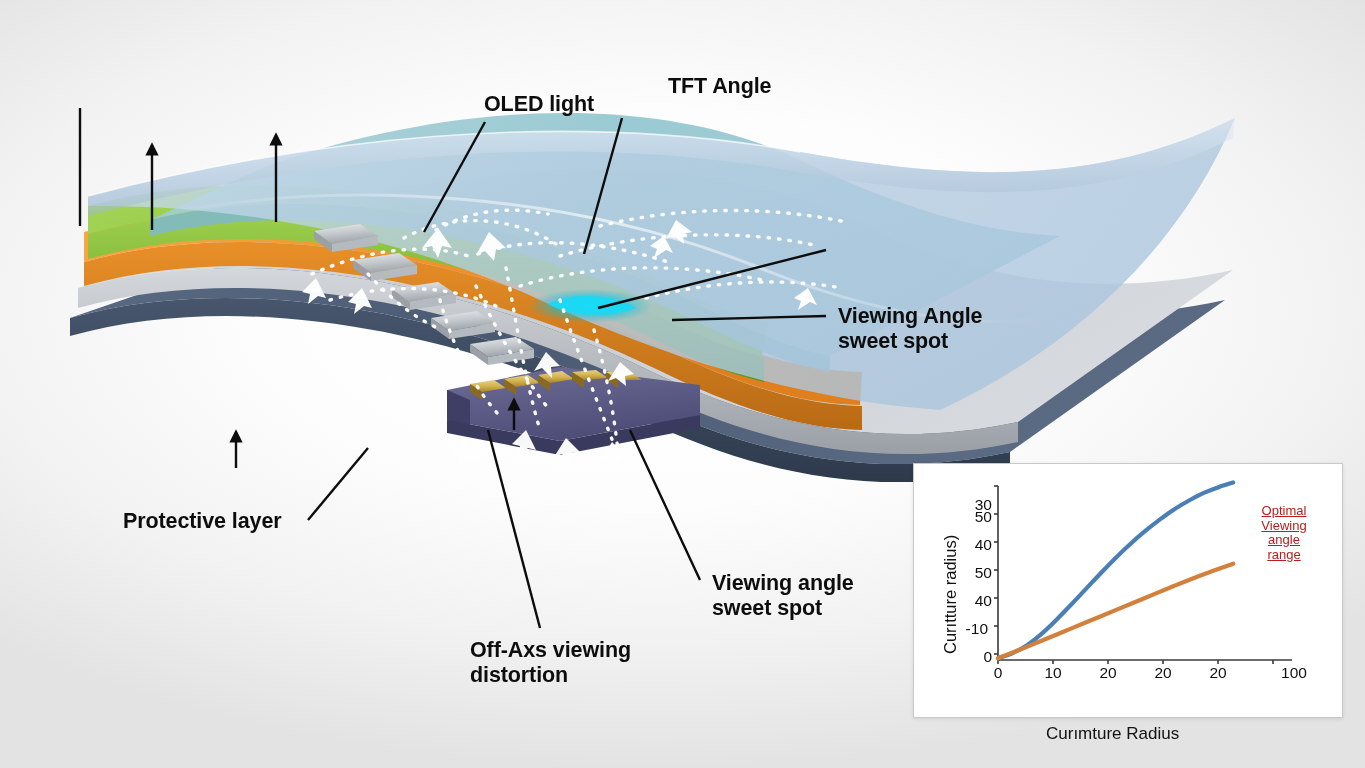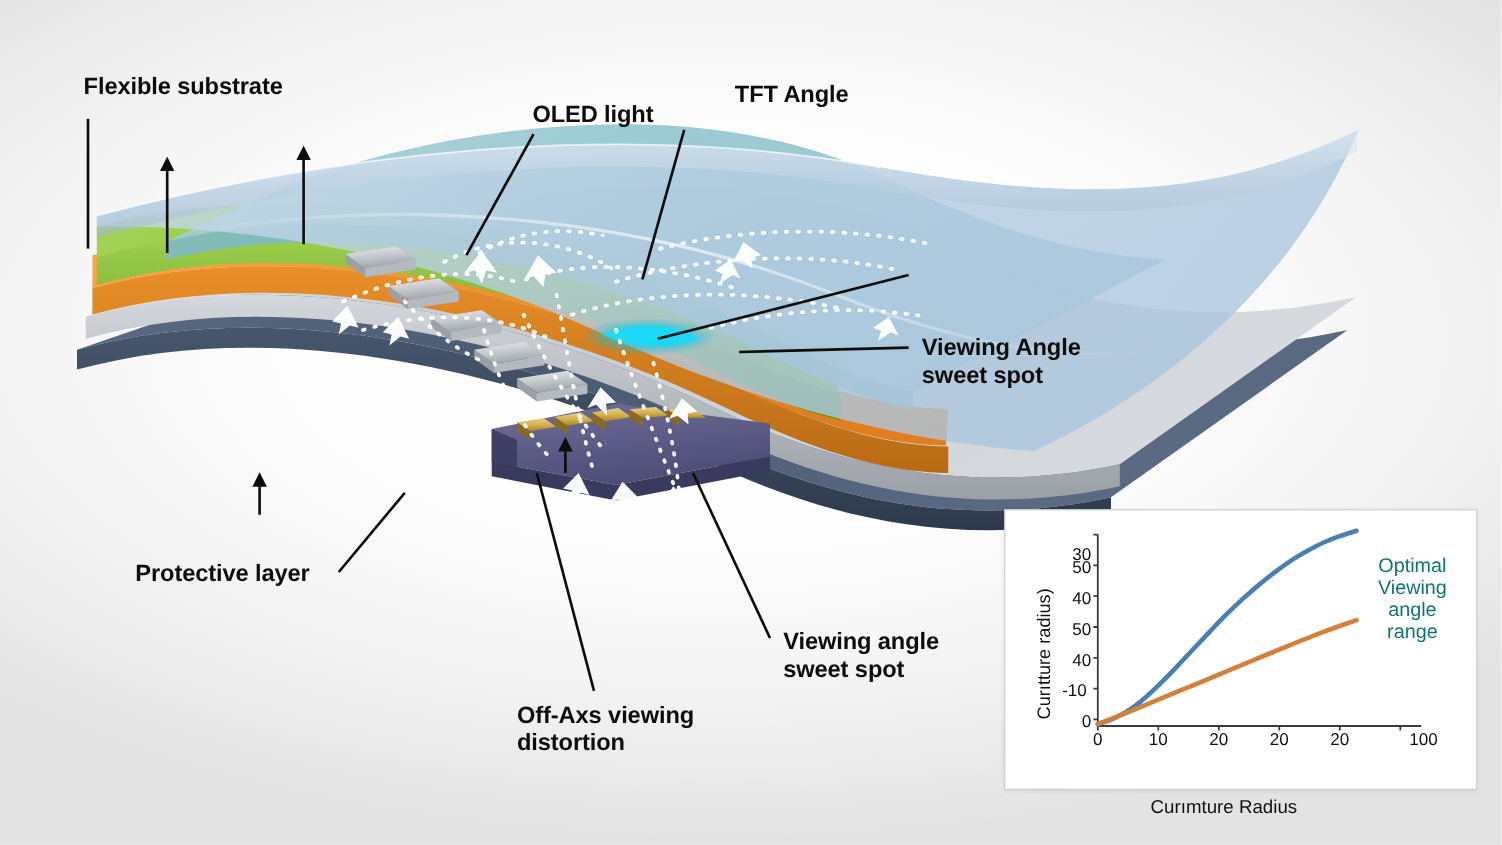--- a/index.html
+++ b/index.html
@@ -58,25 +58,26 @@
     color: #111;
     font-family: "Liberation Sans", sans-serif;
   }
   .ytick { text-align: right; width: 34px; }
   .xtick { text-align: center; width: 40px; }
   #legend {
     position: absolute;
     left: 318px; top: 40px;
     width: 104px;
     text-align: center;
-    font-size: 18px;
+    font-size: 13px;
     line-height: 1.12;
-    color: #0f766e;
+    color: #b91c1c;
     font-family: "Liberation Sans", sans-serif;
     white-space: pre-line;
+    text-decoration: underline;
   }
 </style>
 </head>
 <body>
 
 <div id="stage">
 
   <svg class="layer" viewBox="0 0 1365 768">
     <defs>
       <linearGradient id="gGlass" x1="0" y1="0" x2="1" y2="0.5">
@@ -299,21 +300,20 @@
       <line x1="826" y1="250" x2="598" y2="308"></line>
       <line x1="826" y1="316" x2="672" y2="320"></line>
       <line x1="308" y1="520" x2="368" y2="448"></line>
       <line x1="540" y1="628" x2="488" y2="430"></line>
       <line x1="700" y1="580" x2="630" y2="430"></line>
       <line x1="514" y1="430" x2="514" y2="400" marker-end="url(#arrowBlack)"></line>
       <line x1="236" y1="468" x2="236" y2="432" marker-end="url(#arrowBlack)"></line>
     </g>
   </svg>
 
-  <div class="lbl" style="left:76px; top:66px;">Flexible substrate</div>
 
   <div class="lbl" style="left:484px; top:92px;">OLED light</div>
 
   <div class="lbl" style="left:668px; top:74px;">TFT Angle</div>
 
 
   <div class="lbl" style="left:838px; top:304px;">Viewing Angle
 sweet spot</div>
 
   <div class="lbl" style="left:123px; top:509px;">Protective layer</div>

